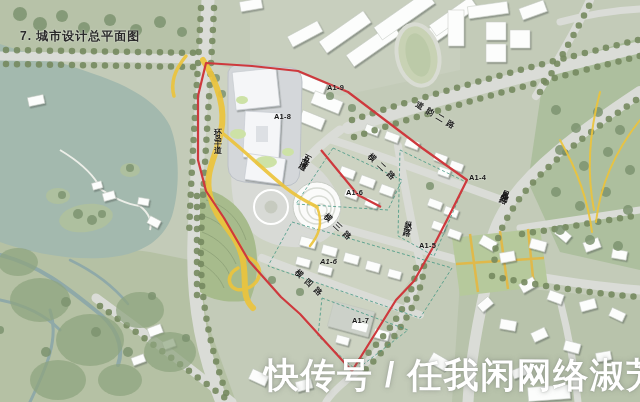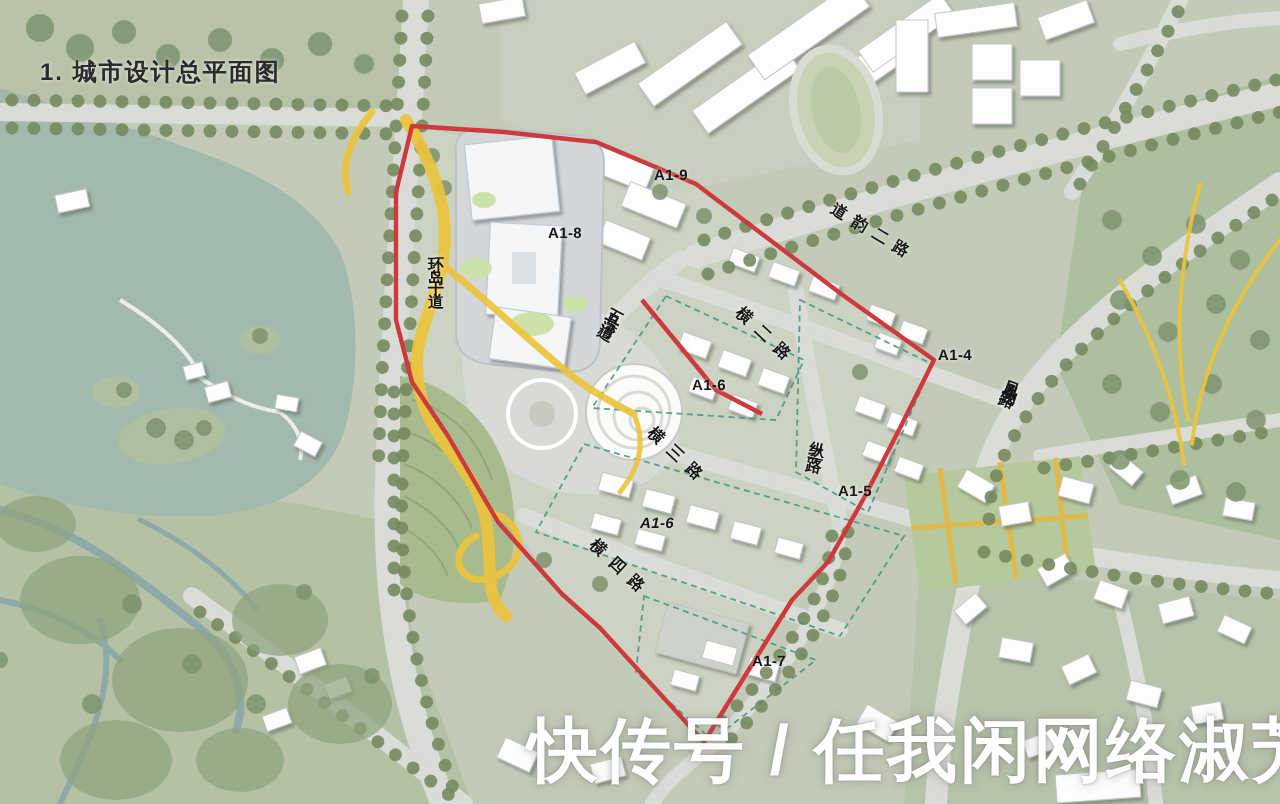--- a/index.html
+++ b/index.html
@@ -314,29 +314,29 @@
       <path class="yl" d="M640,120 C616,150 600,186 596,222" stroke-width="2"></path>
       <path class="yl" d="M560,140 C576,168 588,200 592,232" stroke-width="2"></path>
     </g>
 
     <g>
       <path class="red" d="M206,63 L252,66 L298,71 L348,92 L422,148 L467,180 L450,214 L432,249 L414,281 L396,300 L352,371 L300,314 L281,297 L249,261 L224,218 L206,191 L198,160 L198,96 Z"></path>
       <path class="red" d="M321,150 L358,195 L381,207" stroke-width="1.8"></path>
     </g>
   </svg>
 
-  <div class="lbl title" style="left:20px;top:28px;">1. 城市设计总平面图</div>
+  <div class="lbl title" style="left:20px;top:28px;">7. 城市设计总平面图</div>
 
   <div class="lbl parcel" style="left:274px;top:112px;">A1-8</div>
   <div class="lbl parcel" style="left:327px;top:83px;">A1-9</div>
   <div class="lbl parcel" style="left:346px;top:188px;">A1-6</div>
   <div class="lbl parcel" style="left:453px;top:173px;margin-left:16px;">A1-4</div>
   <div class="lbl parcel" style="left:419px;top:241px;">A1-5</div>
   <div class="lbl parcel" style="left:320px;top:257px;font-style:italic;">A1-6</div>
-  <div class="lbl parcel" style="left:352px;top:326px;margin-left:24px;">A1-7</div>
+  <div class="lbl parcel" style="left:352px;top:316px;">A1-7</div>
 
   <div class="lbl road vert" style="left:211px;top:122px;letter-spacing:6px;">环岛干道</div>
   <div class="lbl road vert" style="left:306px;top:146px;letter-spacing:3px;transform:rotate(28deg);">五号湾道</div>
   <div class="lbl road" style="left:373px;top:151px;letter-spacing:5px;transform:rotate(43deg);">横二路</div>
   <div class="lbl road" style="left:329px;top:211px;letter-spacing:5px;transform:rotate(43deg);">横三路</div>
   <div class="lbl road" style="left:300px;top:267px;letter-spacing:5px;transform:rotate(43deg);">横四路</div>
   <div class="lbl road vert" style="left:404px;top:213px;letter-spacing:4px;transform:rotate(12deg);">纵二路</div>
   <div class="lbl road" style="left:419px;top:99px;letter-spacing:4px;transform:rotate(31deg);">道韵二路</div>
   <div class="lbl road vert" style="left:503px;top:182px;letter-spacing:2px;transform:rotate(21deg);">凤凰北路</div>
 

